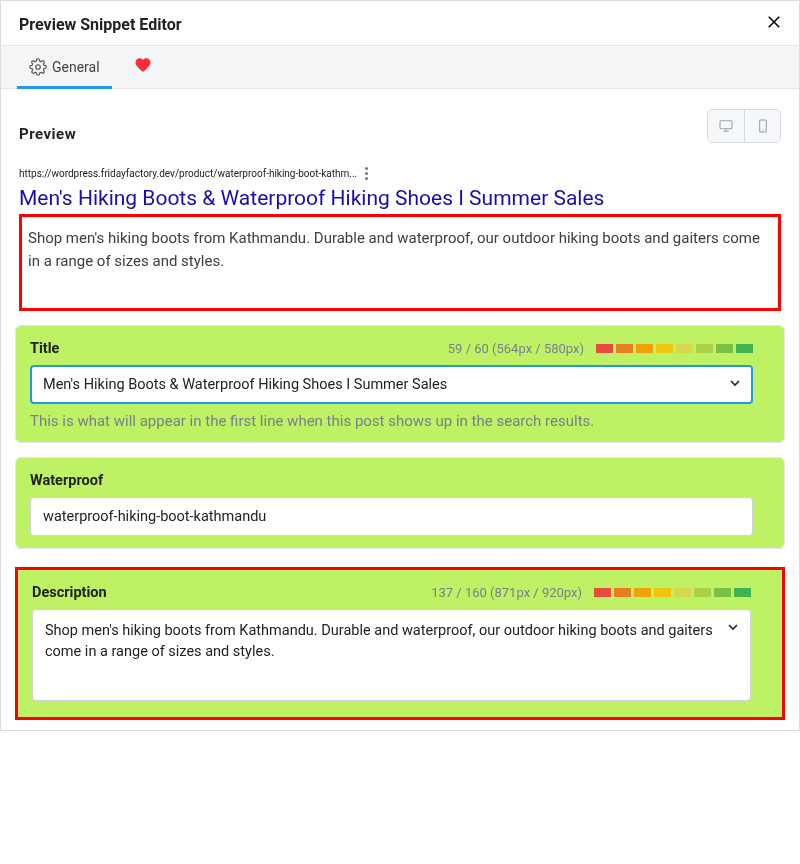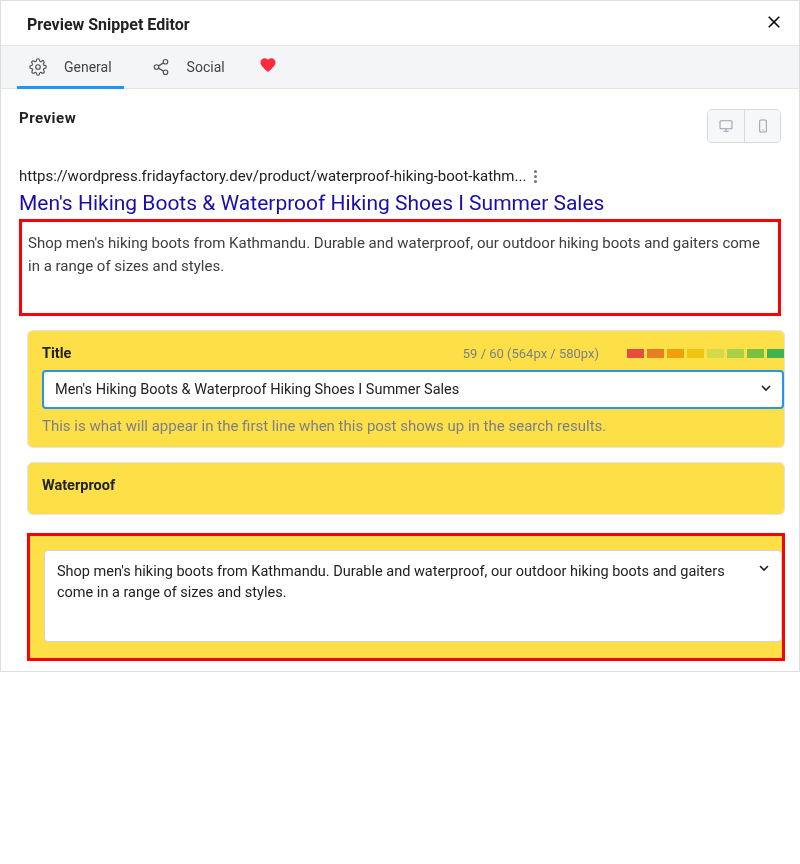--- a/index.html
+++ b/index.html
@@ -10,56 +10,55 @@
       width: 800px;
       height: 864px;
       overflow: hidden;
     }
     .dialog { width: 800px; border: 1px solid #ddd; }
     .dialog-header {
       display: flex;
       justify-content: space-between;
       align-items: center;
       padding: 12px 16px 10px 18px;
-      margin-left: 8px;
     }
     .dialog-header h1 { font-size: 16px; font-weight: 700; }
     .close-svg { width: 18px; height: 18px; }
     .tabs {
       display: flex;
       align-items: center;
       background: #f4f5f7;
       border-top: 1px solid #e3e5ea;
       border-bottom: 1px solid #e3e5ea;
       padding: 0 8px;
     }
     .tab {
       display: flex;
       align-items: center;
-      gap: 17px;
+      gap: 5px;
       padding: 12px 20px;
       font-size: 14px;
       color: #444;
       cursor: pointer;
       position: relative;
     }
     .tab.active::after {
       content: "";
       position: absolute;
       left: 8px; right: 8px; bottom: -1px;
       height: 3px;
       background: #2196f3;
     }
     .tab svg { width: 18px; height: 18px; }
     .heart { margin-left: 14px; color: #ff2a3c; font-size: 18px; }
     .body { padding: 20px 14px 10px 14px; }
     .preview-bar {
       display: flex;
       justify-content: space-between;
-      align-items: flex-start;
+      align-items: flex-end;
       margin-bottom: 24px;
       padding: 0 4px;
     }
     .preview-bar h2 { font-size: 15px; font-weight: 700; letter-spacing: .5px; }
     .toggle-group {
       display: flex;
       border: 1px solid #d7dae0;
       border-radius: 5px;
       overflow: hidden;
     }
@@ -68,21 +67,21 @@
       border: none;
       width: 36px; height: 32px;
       display: flex; align-items: center; justify-content: center;
       cursor: pointer;
     }
     .toggle-group button + button { border-left: 1px solid #d7dae0; }
     .toggle-group svg { width: 16px; height: 16px; stroke: #9aa0aa; fill: none; }
     .snippet { padding: 0 4px; }
     .snippet .url-row { display: flex; align-items: center; gap: 8px; }
     .snippet .url {
-      font-size: 15px;
+      font-size: 10px;
       color: #202124;
       white-space: nowrap;
       overflow: hidden;
       text-overflow: ellipsis;
       max-width: 600px;
     }
     .kebab { color: #70757a; font-size: 14px; letter-spacing: 1px; line-height: 0; display:flex; flex-direction:column; gap:2px;}
     .kebab span{width:3px;height:3px;background:#70757a;border-radius:50%;}
     .snippet .title {
       color: #1a0dab;
@@ -95,41 +94,40 @@
       border: 3px solid #ff0000;
       padding: 10px 6px 36px 6px;
       margin-top: 2px;
     }
     .snippet .desc {
       color: #3c4043;
       font-size: 15px;
       line-height: 1.5;
     }
     .field-card {
-      background: #fde047;
+      background: #bef264;
       border: 1px solid #e3e5ea;
       border-radius: 6px;
-      padding: 14px 0 12px 14px;
+      padding: 14px 31px 12px 14px;
       margin-top: 14px;
       position: relative;
-      margin-left: 12px;
     }
     .field-card.highlight {
       border: 3px solid #ff0000;
       border-radius: 0;
       margin-top: 18px;
     }
     .field-head {
       display: flex;
       justify-content: space-between;
       align-items: center;
       margin-bottom: 8px;
     }
     .field-head label { font-size: 14.5px; font-weight: 700; color: #222; }
-    .meta-right { display: flex; align-items: center; gap: 28px; }
+    .meta-right { display: flex; align-items: center; gap: 12px; }
     .count { font-size: 13px; color: #7a7f89; }
     .bar { display: flex; gap: 3px; }
     .bar span { width: 17px; height: 9px; border-radius: 0; display: block; }
     .bar.g1 span:nth-child(1){background:#e74c3c}
     .bar.g1 span:nth-child(2){background:#e67e22}
     .bar.g1 span:nth-child(3){background:#f1a007}
     .bar.g1 span:nth-child(4){background:#f1c40f}
     .bar.g1 span:nth-child(5){background:#d4d94a}
     .bar.g1 span:nth-child(6){background:#a9d046}
     .bar.g1 span:nth-child(7){background:#7bc043}
@@ -176,30 +174,20 @@
   </div>
 
   <div class="tabs">
     <div class="tab active">
       <svg viewBox="0 0 24 24" fill="none" stroke="#555" stroke-width="1.6">
           <circle cx="12" cy="12" r="3"></circle>
           <path d="M19.4 15a1.65 1.65 0 0 0 .33 1.82l.06.06a2 2 0 1 1-2.83 2.83l-.06-.06a1.65 1.65 0 0 0-1.82-.33 1.65 1.65 0 0 0-1 1.51V21a2 2 0 1 1-4 0v-.09a1.65 1.65 0 0 0-1-1.51 1.65 1.65 0 0 0-1.82.33l-.06.06a2 2 0 1 1-2.83-2.83l.06-.06a1.65 1.65 0 0 0 .33-1.82 1.65 1.65 0 0 0-1.51-1H3a2 2 0 1 1 0-4h.09a1.65 1.65 0 0 0 1.51-1 1.65 1.65 0 0 0-.33-1.82l-.06-.06a2 2 0 1 1 2.83-2.83l.06.06a1.65 1.65 0 0 0 1.82.33h0a1.65 1.65 0 0 0 1-1.51V3a2 2 0 1 1 4 0v.09a1.65 1.65 0 0 0 1 1.51 1.65 1.65 0 0 0 1.82-.33l.06-.06a2 2 0 1 1 2.83 2.83l-.06.06a1.65 1.65 0 0 0-.33 1.82v0a1.65 1.65 0 0 0 1.51 1H21a2 2 0 1 1 0 4h-.09a1.65 1.65 0 0 0-1.51 1z"></path>
         </svg>
       <span>General</span>
     </div>
-    <div class="tab">
-      <svg viewBox="0 0 24 24" fill="none" stroke="#555" stroke-width="1.6">
-          <circle cx="18" cy="5" r="3"></circle>
-          <circle cx="6" cy="12" r="3"></circle>
-          <circle cx="18" cy="19" r="3"></circle>
-          <line x1="8.6" y1="10.5" x2="15.4" y2="6.5"></line>
-          <line x1="8.6" y1="13.5" x2="15.4" y2="17.5"></line>
-        </svg>
-      <span>Social</span>
-    </div>
     <div class="heart">
       <svg width="18" height="18" viewBox="0 0 24 24" fill="#ff2a3c">
           <path d="M12 21.35l-1.45-1.32C5.4 15.36 2 12.28 2 8.5 2 5.42 4.42 3 7.5 3c1.74 0 3.41.81 4.5 2.09C13.09 3.81 14.76 3 16.5 3 19.58 3 22 5.42 22 8.5c0 3.78-3.4 6.86-8.55 11.54L12 21.35z"></path>
         </svg>
     </div>
   </div>
 
   <div class="body">
     <div class="preview-bar">
       <h2>Preview</h2>
@@ -258,23 +246,42 @@
             <polyline points="6 9 12 15 18 9"></polyline>
           </svg>
       </div>
       <div class="help">This is what will appear in the first line when this post shows up in the search results.</div>
     </div>
 
     <div class="field-card">
       <div class="field-head">
         <label>Waterproof</label>
       </div>
+      <div class="input-wrap">
+        <input value="waterproof-hiking-boot-kathmandu" style="">
+      </div>
     </div>
 
     <div class="field-card highlight">
+      <div class="field-head">
+        <label>Description</label>
+        <div class="meta-right">
+          <span class="count">137 / 160 (871px / 920px)</span>
+          <div class="bar g1">
+              <span></span>
+              <span></span>
+              <span></span>
+              <span></span>
+              <span></span>
+              <span></span>
+              <span></span>
+              <span></span>
+            </div>
+        </div>
+      </div>
       <div class="input-wrap">
         <textarea style="">Shop men's hiking boots from Kathmandu. Durable and waterproof, our outdoor hiking boots and gaiters come in a range of sizes and styles.</textarea>
         <svg class="chev" viewBox="0 0 24 24" fill="none" stroke="#222" stroke-width="2.4">
             <polyline points="6 9 12 15 18 9"></polyline>
           </svg>
       </div>
     </div>
 
   </div>
 </div>

